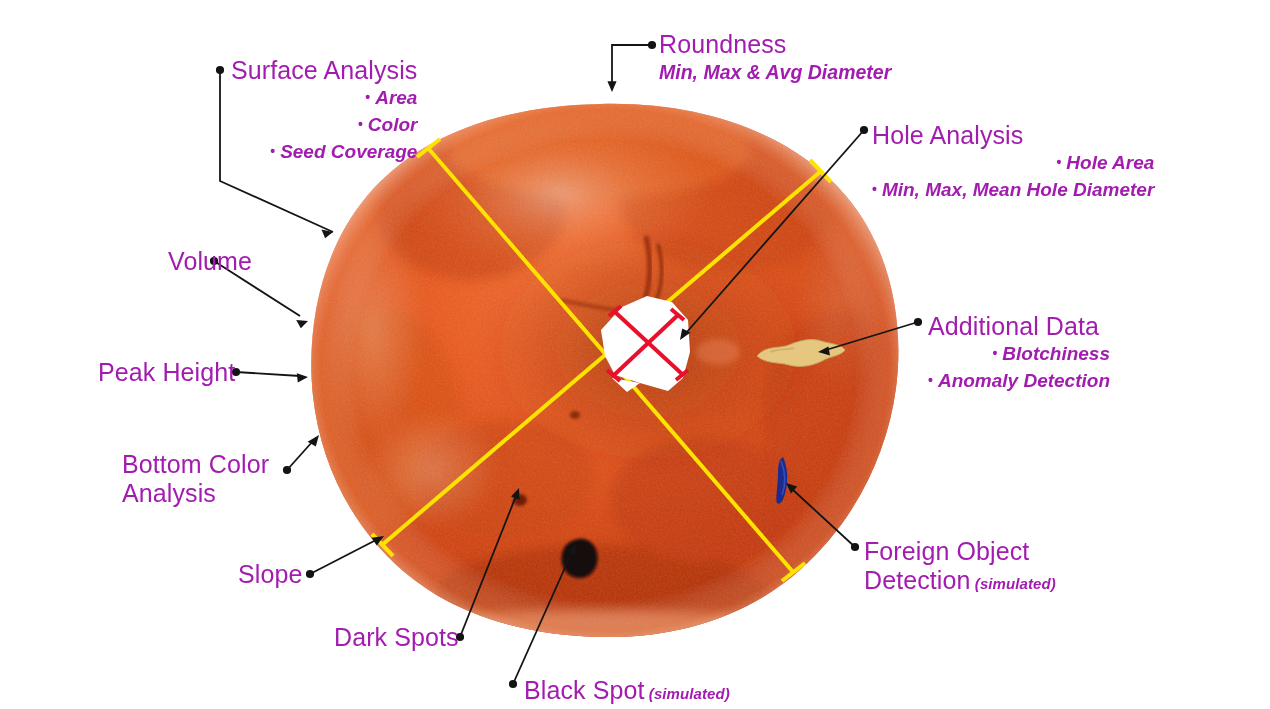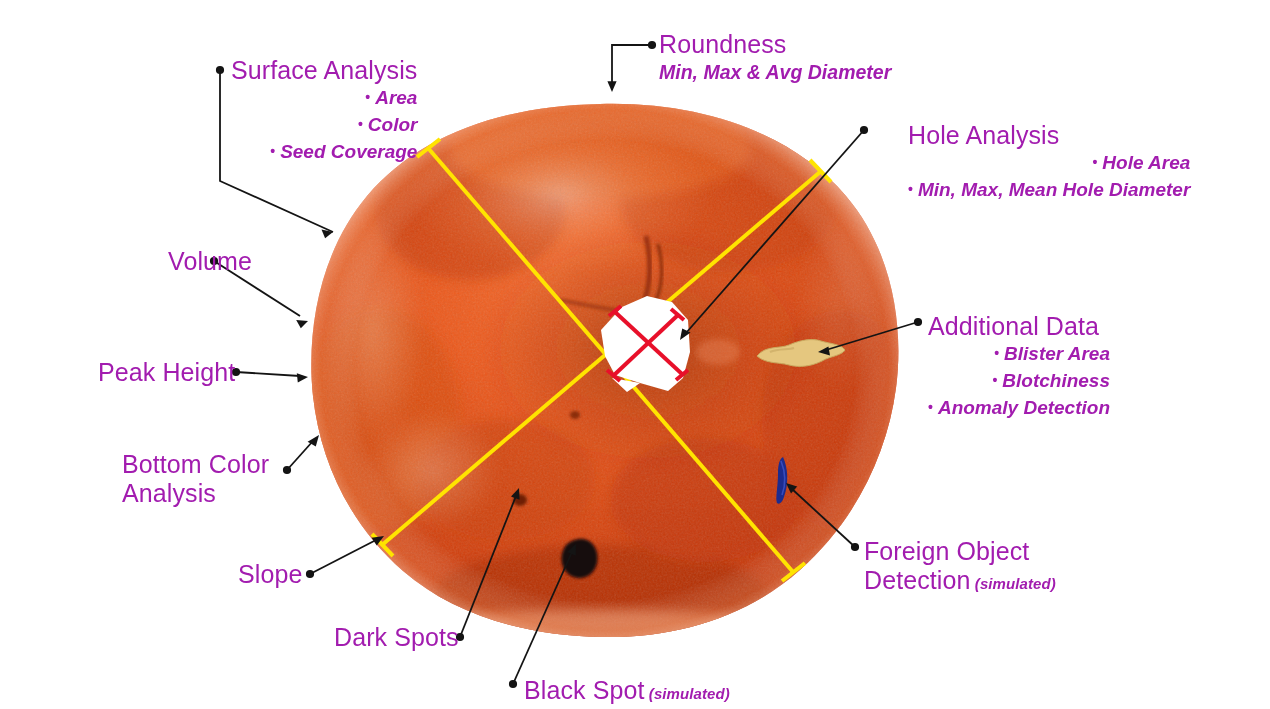--- a/index.html
+++ b/index.html
@@ -216,32 +216,31 @@
       <li>Color</li>
       <li>Seed Coverage</li>
     </ul>
   </div>
 
   <div class="lbl" style="left:659px;top:30px;">
     <div class="hd">Roundness</div>
     <div class="sub2">Min, Max &amp; Avg Diameter</div>
   </div>
 
-  <div class="lbl" style="left:908px;top:121px;">
+  <div class="lbl" style="left:872px;top:121px;">
     <div class="hd">Hole Analysis</div>
     <ul>
       <li>Hole Area</li>
       <li>Min, Max, Mean Hole Diameter</li>
     </ul>
   </div>
 
   <div class="lbl" style="left:928px;top:312px;">
     <div class="hd">Additional Data</div>
     <ul>
-      <li>Blister Area</li>
       <li>Blotchiness</li>
       <li>Anomaly Detection</li>
     </ul>
   </div>
 
   <div class="lbl" style="left:129px;top:247px;margin-left:39px;">
     <div class="hd">Volume</div>
   </div>
 
   <div class="lbl" style="left:98px;top:358px;">

